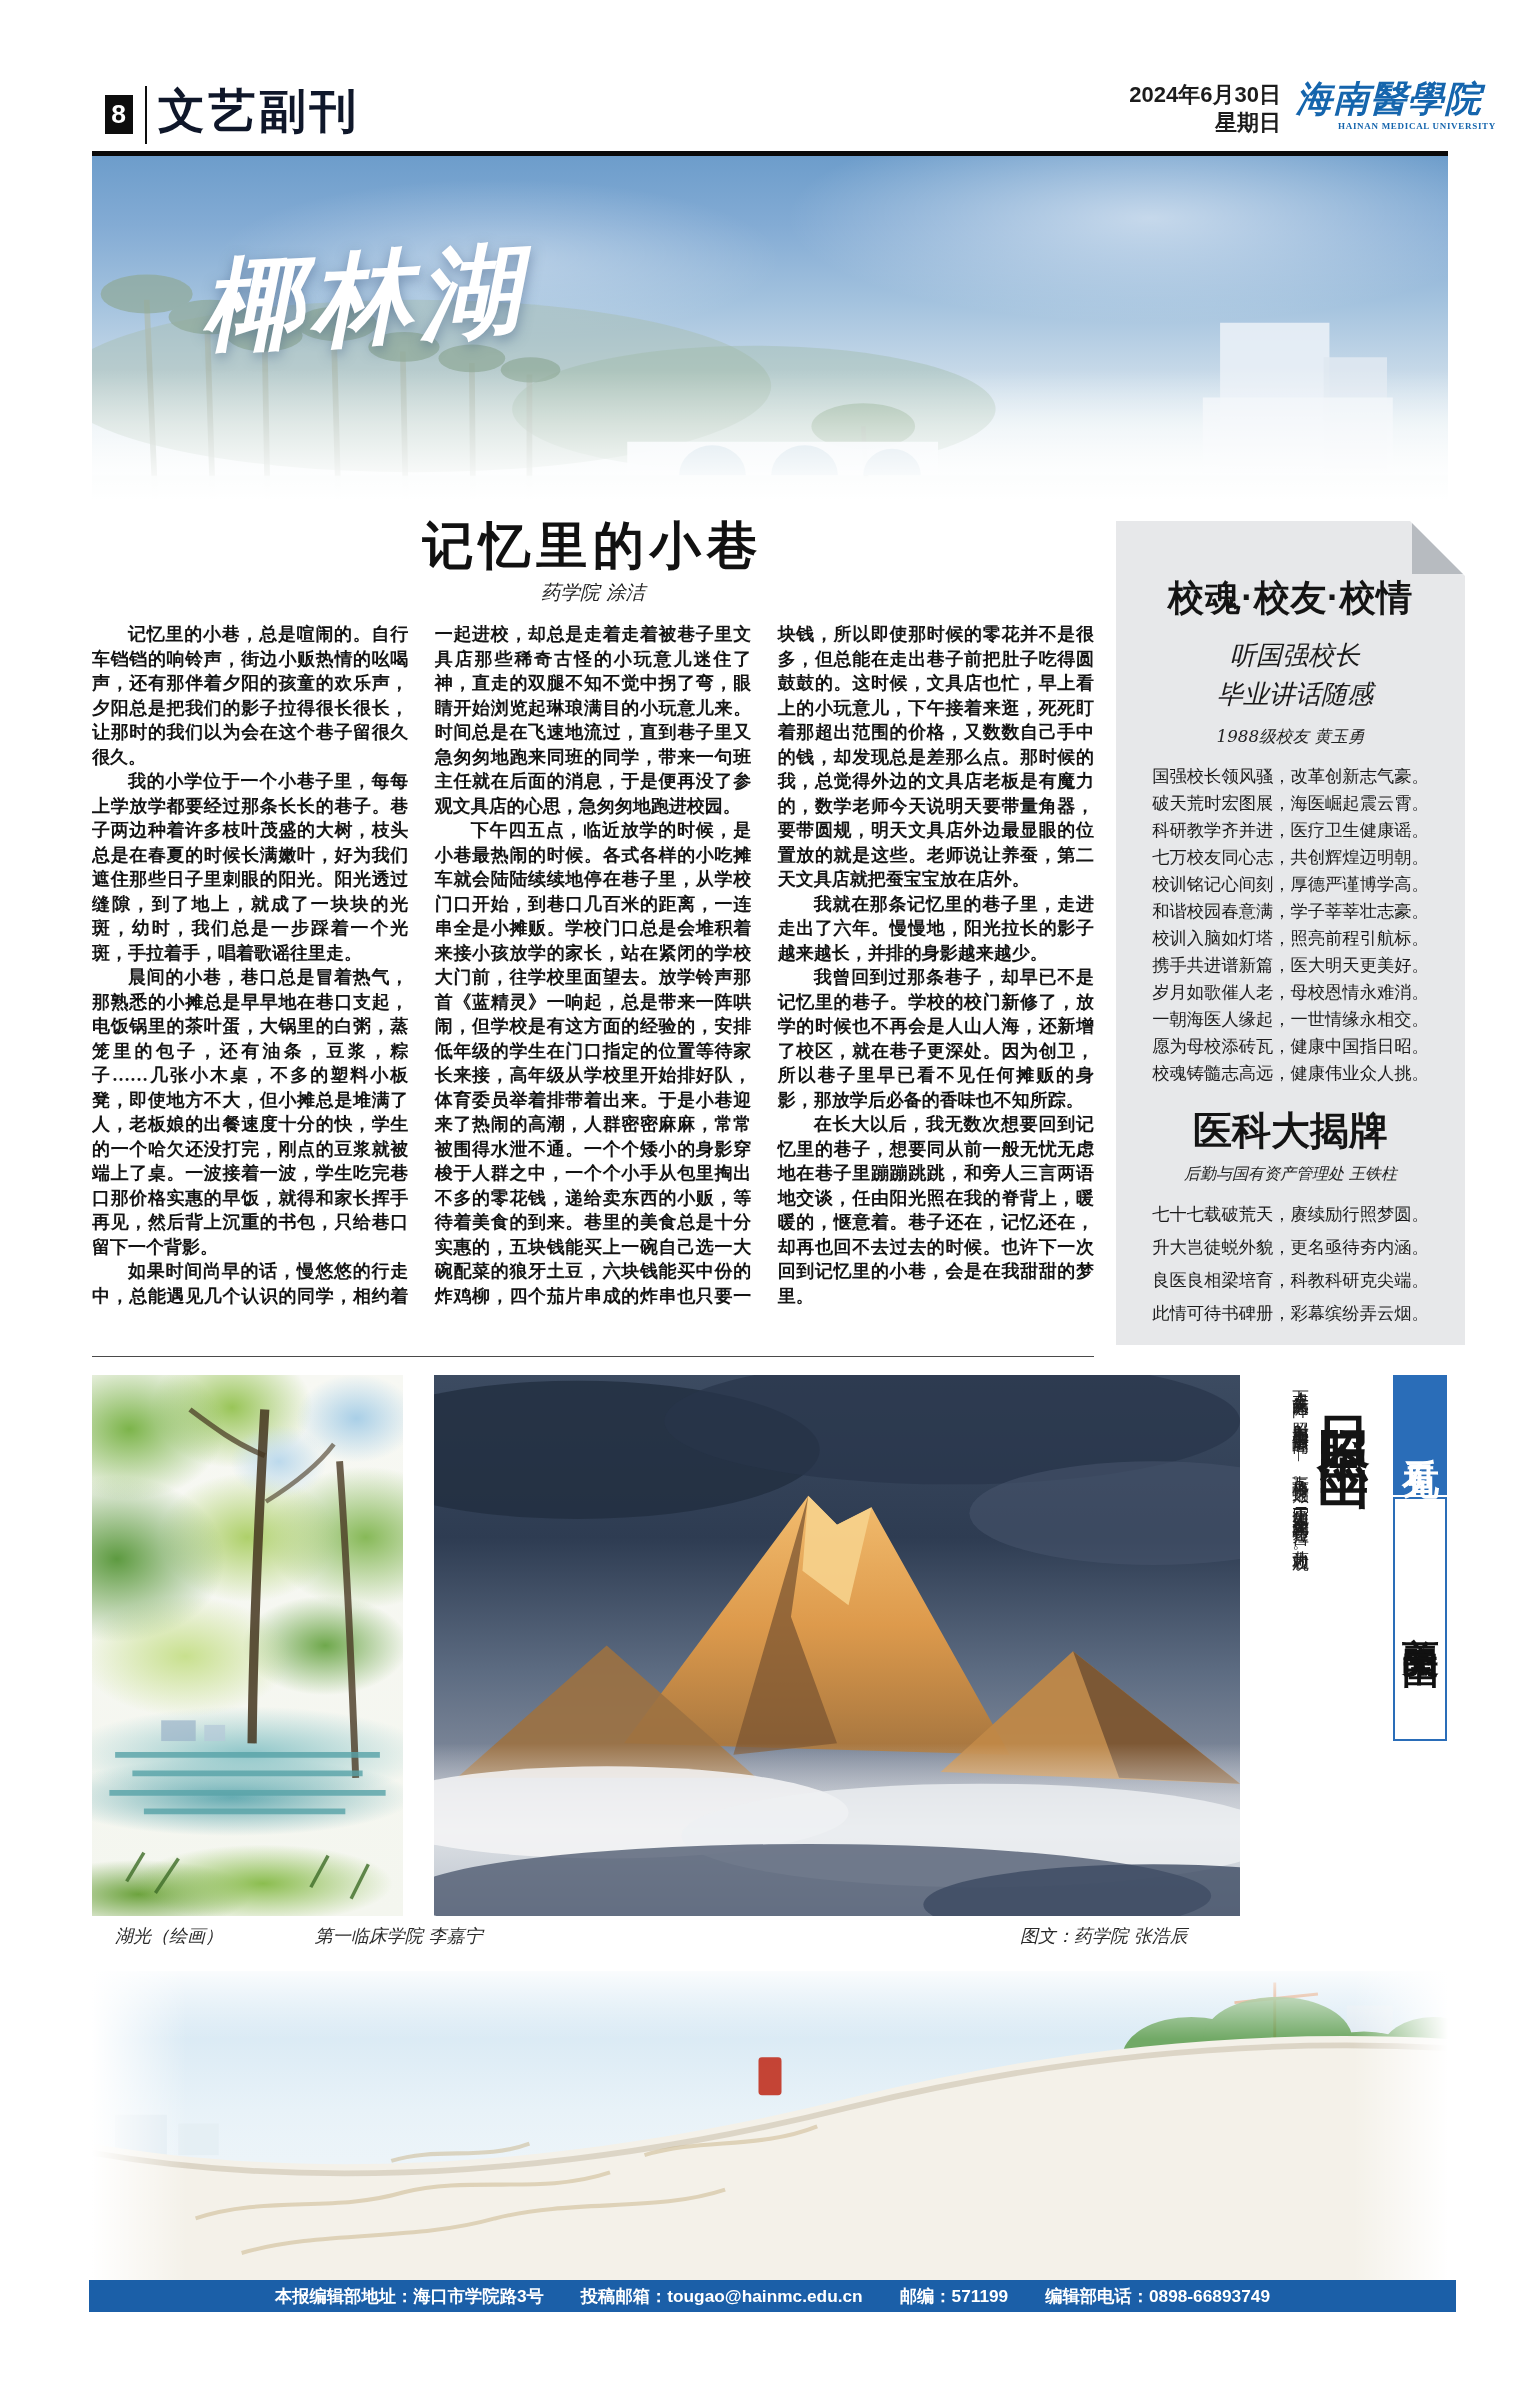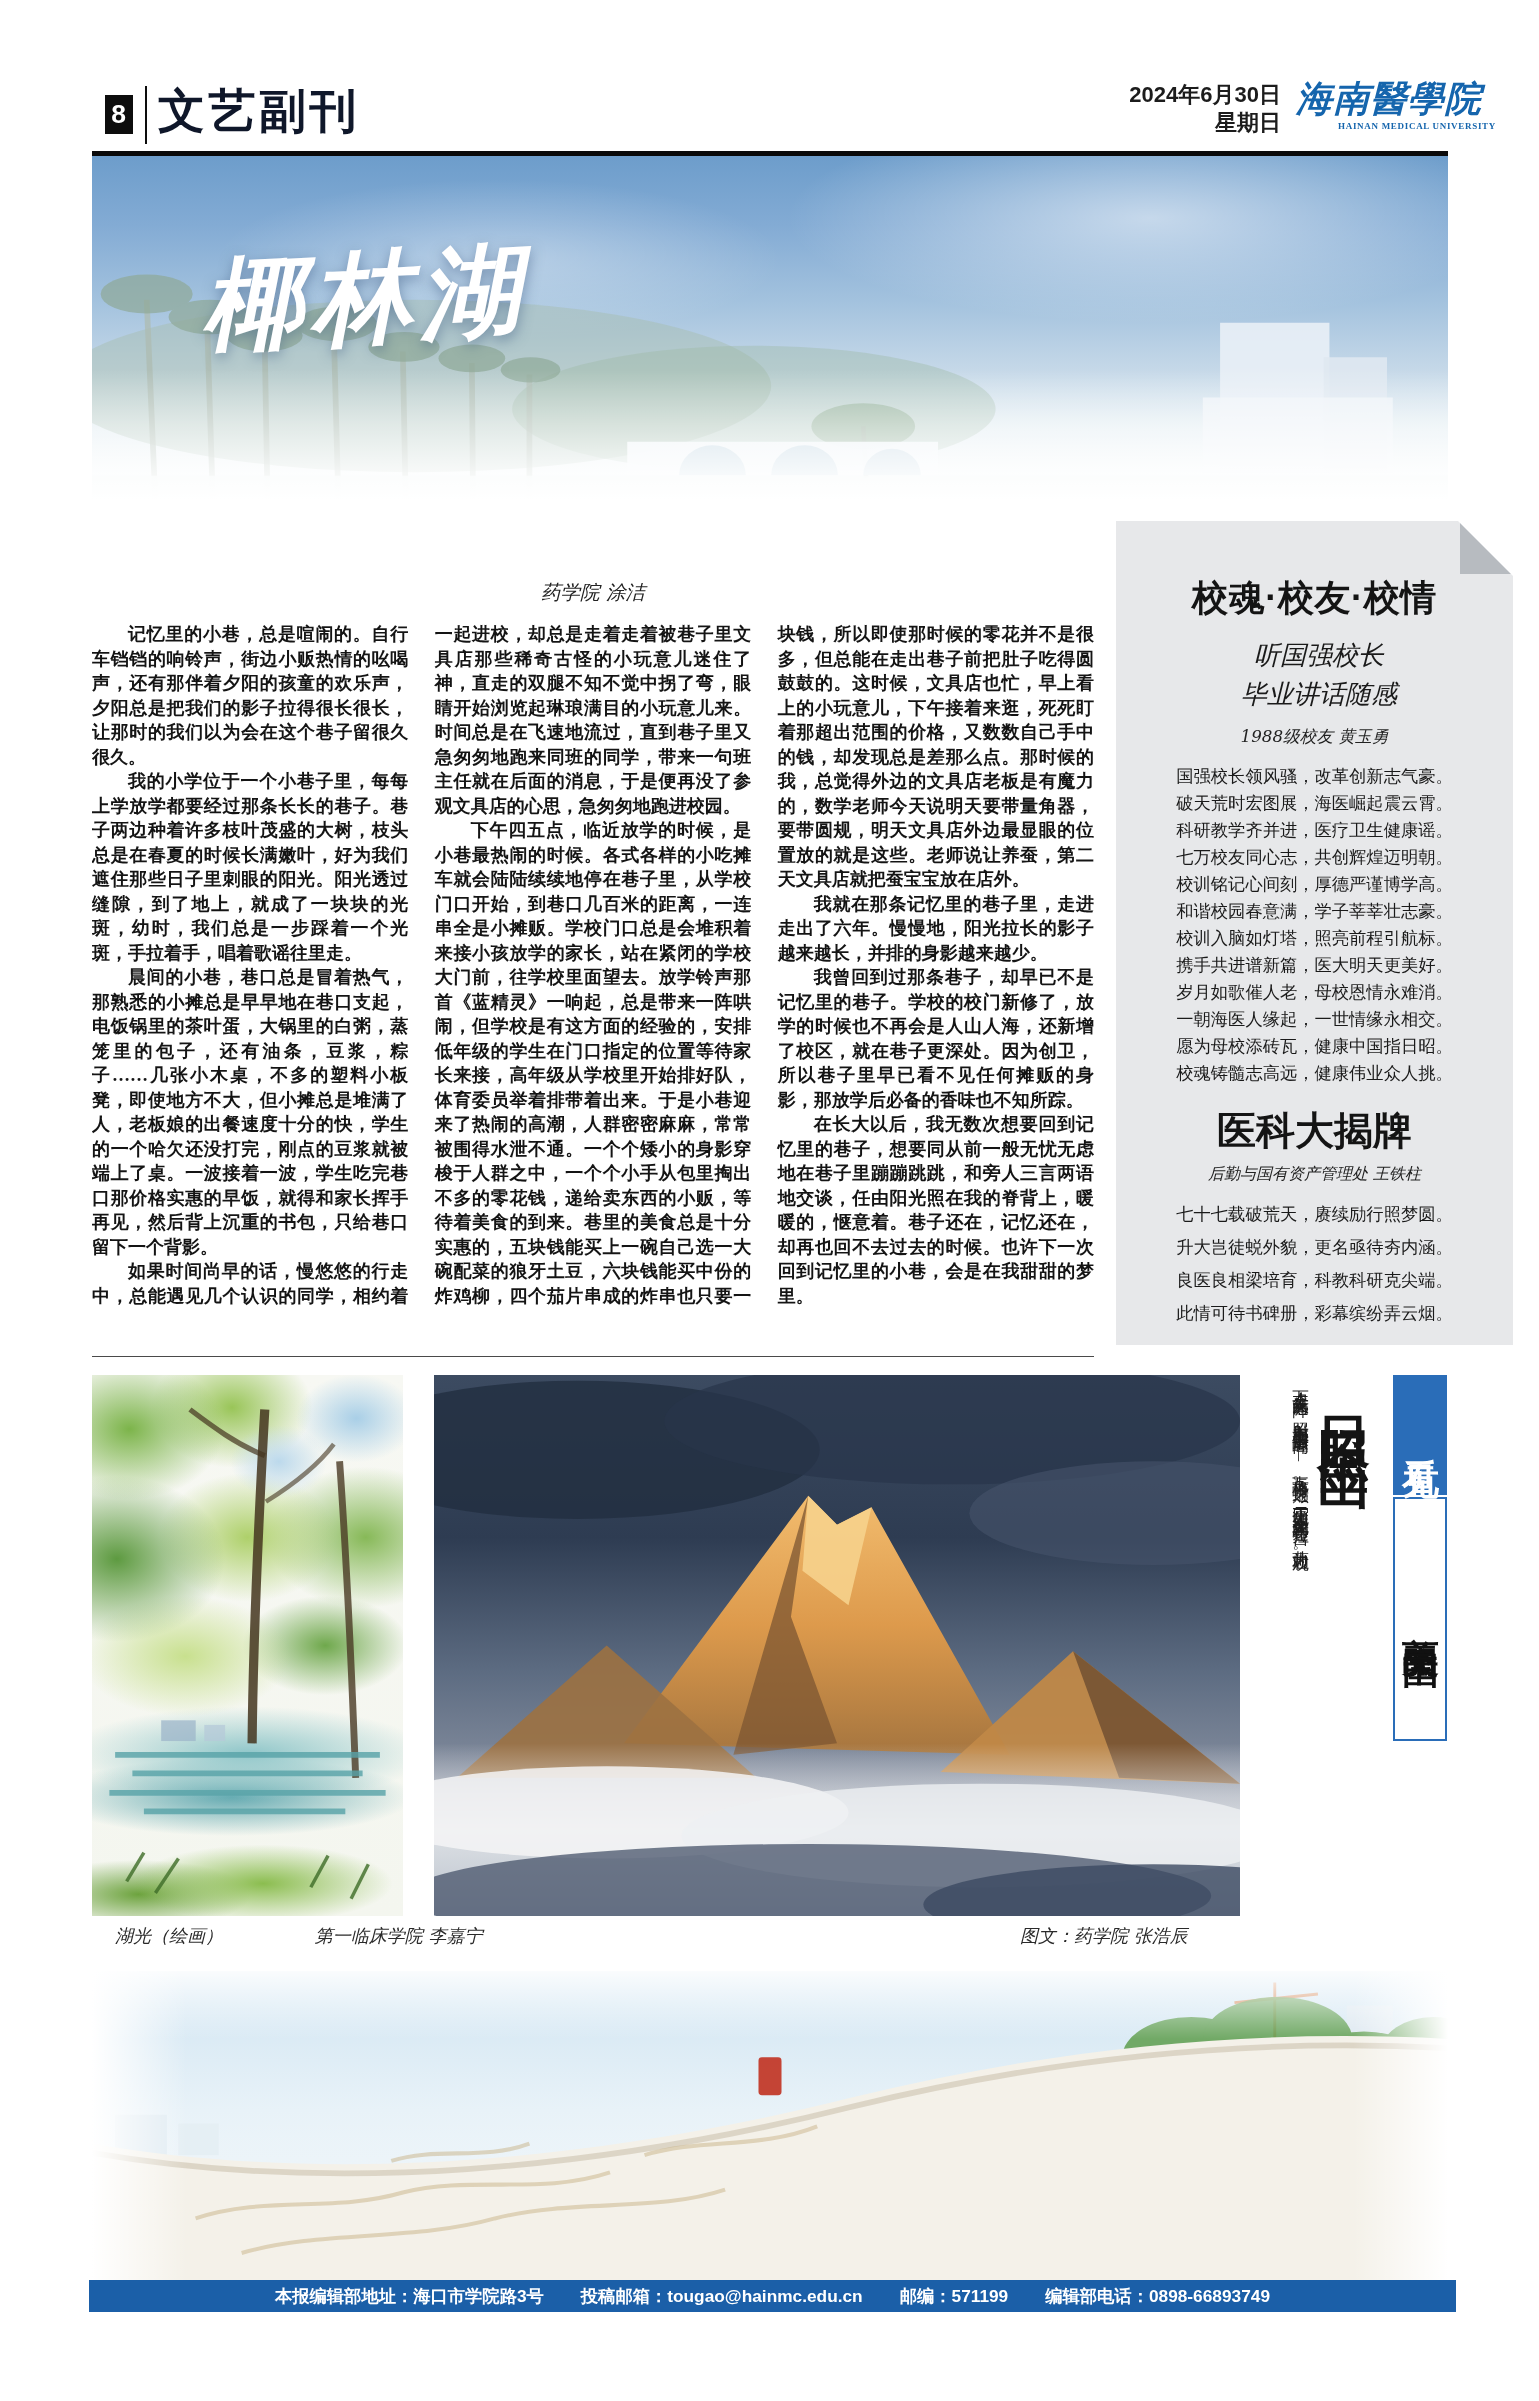--- a/index.html
+++ b/index.html
@@ -39,21 +39,21 @@
                  font:900 51px/1 "Liberation Sans",sans-serif;color:#111;letter-spacing:5.8px;}
   .article-byline{position:absolute;left:92px;top:583px;width:1002px;text-align:center;
                   font:italic 19.6px/1 "DejaVu Serif",serif;color:#222;}
   .article-body{position:absolute;left:92px;top:622px;width:1002px;height:726px;
                 column-count:3;column-gap:26.5px;font-size:18px;line-height:24.5px;
                 text-align:justify;overflow:hidden;}
   .article-body p{margin:0;text-indent:2em;font-weight:bold;}
   .article-rule{position:absolute;left:92px;top:1356px;width:1002px;height:1.2px;background:#4a4a4a;}
 
   
-  .sidebar{position:absolute;left:1116px;top:521px;width:397px;height:824px;background:#e7e8ea;
+  .sidebar{position:absolute;left:1116px;top:521px;width:349px;height:824px;background:#e7e8ea;
            overflow:hidden;text-align:center;}
   .fold-white{position:absolute;top:0;right:0;width:0;height:0;
               border-top:55px solid #ffffff;border-left:55px solid transparent;}
   .fold-gray{position:absolute;top:0;right:0;width:0;height:0;
              border-bottom:53px solid #b7bbc0;border-right:53px solid transparent;transform:translateY(0);}
   .s1-title{margin-top:59px;font:900 36px/1 "Liberation Sans",sans-serif;color:#141414;letter-spacing:0.6px;}
   .s1-sub{margin-top:19.6px;font:italic 26px/1.5 "DejaVu Serif",serif;color:#1a1a1a;padding-left:9px;}
   .s1-byline{margin-top:14px;font:italic 16.7px/1 "DejaVu Serif",serif;color:#222;}
   .poem{margin-top:18.4px;font-size:17.3px;line-height:27px;color:#1a1a1a;}
   .poem-line{white-space:nowrap;}
@@ -162,20 +162,21 @@
       <path d="M930,555 h540 v-58 h-540 z" fill="#f0f6fa" opacity="0.95"></path>
       <path d="M1020,555 a58,52 0 0 1 116,0 z" fill="#c4d8e4"></path>
       <path d="M1180,555 a58,52 0 0 1 116,0 z" fill="#c4d8e4"></path>
       <path d="M1340,555 a50,46 0 0 1 100,0 z" fill="#cbdce7"></path>
       <rect x="0" y="556" width="2356" height="44" fill="#e3efef" opacity="0.9"></rect>
     </svg>
     <div class="banner-fade"></div>
     <div class="banner-title">椰林湖</div>
   </div>
 
+  <div class="article-title">记忆里的小巷</div>
   <div class="article-byline">药学院 涂洁</div>
   <div class="article-body">
       <p class="para">记忆里的小巷，总是喧闹的。自行车铛铛的响铃声，街边小贩热情的吆喝声，还有那伴着夕阳的孩童的欢乐声，夕阳总是把我们的影子拉得很长很长，让那时的我们以为会在这个巷子留很久很久。</p>
       <p class="para">我的小学位于一个小巷子里，每每上学放学都要经过那条长长的巷子。巷子两边种着许多枝叶茂盛的大树，枝头总是在春夏的时候长满嫩叶，好为我们遮住那些日子里刺眼的阳光。阳光透过缝隙，到了地上，就成了一块块的光斑，幼时，我们总是一步踩着一个光斑，手拉着手，唱着歌谣往里走。</p>
       <p class="para">晨间的小巷，巷口总是冒着热气，那熟悉的小摊总是早早地在巷口支起，电饭锅里的茶叶蛋，大锅里的白粥，蒸笼里的包子，还有油条，豆浆，粽子……几张小木桌，不多的塑料小板凳，即使地方不大，但小摊总是堆满了人，老板娘的出餐速度十分的快，学生的一个哈欠还没打完，刚点的豆浆就被端上了桌。一波接着一波，学生吃完巷口那价格实惠的早饭，就得和家长挥手再见，然后背上沉重的书包，只给巷口留下一个背影。</p>
       <p class="para">如果时间尚早的话，慢悠悠的行走中，总能遇见几个认识的同学，相约着一起进校，却总是走着走着被巷子里文具店那些稀奇古怪的小玩意儿迷住了神，直走的双腿不知不觉中拐了弯，眼睛开始浏览起琳琅满目的小玩意儿来。时间总是在飞速地流过，直到巷子里又急匆匆地跑来同班的同学，带来一句班主任就在后面的消息，于是便再没了参观文具店的心思，急匆匆地跑进校园。</p>
       <p class="para">下午四五点，临近放学的时候，是小巷最热闹的时候。各式各样的小吃摊车就会陆陆续续地停在巷子里，从学校门口开始，到巷口几百米的距离，一连串全是小摊贩。学校门口总是会堆积着来接小孩放学的家长，站在紧闭的学校大门前，往学校里面望去。放学铃声那首《蓝精灵》一响起，总是带来一阵哄闹，但学校是有这方面的经验的，安排低年级的学生在门口指定的位置等待家长来接，高年级从学校里开始排好队，体育委员举着排带着出来。于是小巷迎来了热闹的高潮，人群密密麻麻，常常被围得水泄不通。一个个矮小的身影穿梭于人群之中，一个个小手从包里掏出不多的零花钱，递给卖东西的小贩，等待着美食的到来。巷里的美食总是十分实惠的，五块钱能买上一碗自己选一大碗配菜的狼牙土豆，六块钱能买中份的炸鸡柳，四个茄片串成的炸串也只要一块钱，所以即使那时候的零花并不是很多，但总能在走出巷子前把肚子吃得圆鼓鼓的。这时候，文具店也忙，早上看上的小玩意儿，下午接着来逛，死死盯着那超出范围的价格，又数数自己手中的钱，却发现总是差那么点。那时候的我，总觉得外边的文具店老板是有魔力的，数学老师今天说明天要带量角器，要带圆规，明天文具店外边最显眼的位置放的就是这些。老师说让养蚕，第二天文具店就把蚕宝宝放在店外。</p>
       <p class="para">我就在那条记忆里的巷子里，走进走出了六年。慢慢地，阳光拉长的影子越来越长，并排的身影越来越少。</p>
       <p class="para">我曾回到过那条巷子，却早已不是记忆里的巷子。学校的校门新修了，放学的时候也不再会是人山人海，还新增了校区，就在巷子更深处。因为创卫，所以巷子里早已看不见任何摊贩的身影，那放学后必备的香味也不知所踪。</p>
       <p class="para">在长大以后，我无数次想要回到记忆里的巷子，想要同从前一般无忧无虑地在巷子里蹦蹦跳跳，和旁人三言两语地交谈，任由阳光照在我的脊背上，暖暖的，惬意着。巷子还在，记忆还在，却再也回不去过去的时候。也许下一次回到记忆里的小巷，会是在我甜甜的梦里。</p>

